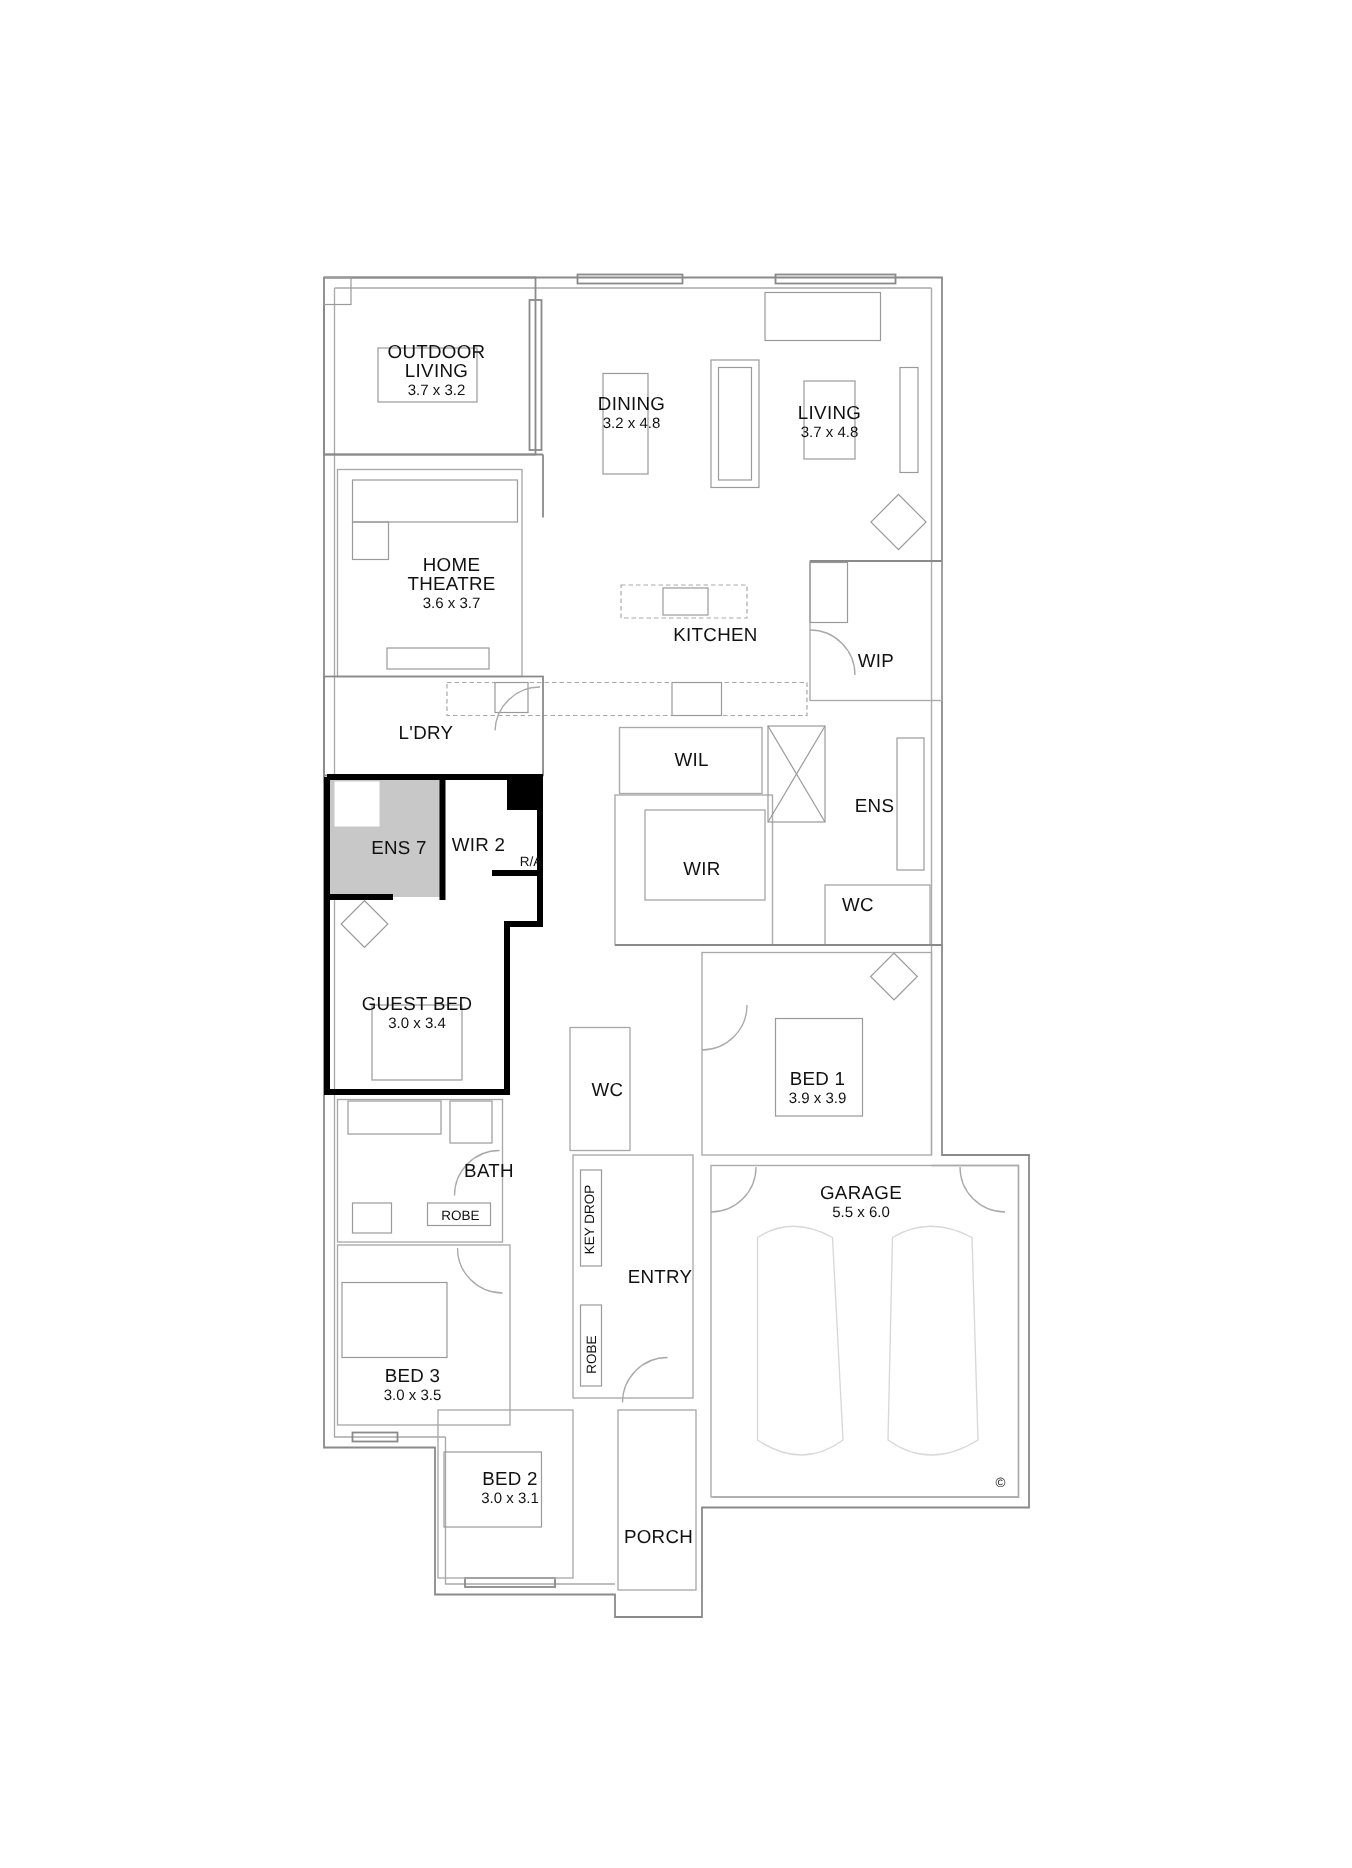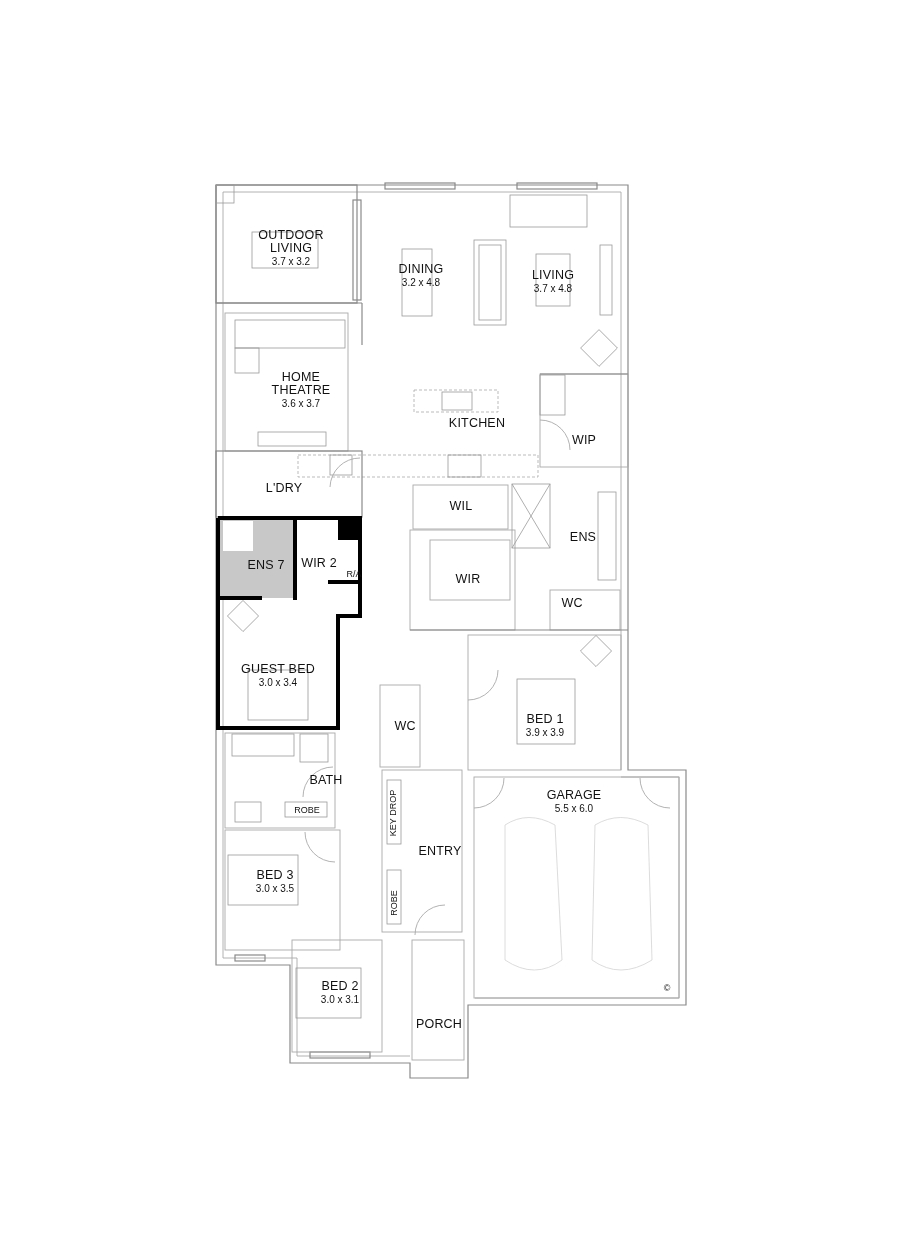--- a/index.html
+++ b/index.html
@@ -182,21 +182,21 @@
   <div class="dim">3.9 x 3.9</div>
 </div>
 <div class="lbl name" style="left:280px;top:781px;margin-left:46px;">BATH</div>
 <div class="lbl small" style="left:307px;top:811px;">ROBE</div>
 <div class="lbl small vert" style="left:394px;top:813px;">KEY DROP</div>
 <div class="lbl name" style="left:440px;top:852px;">ENTRY</div>
 <div class="lbl" style="left:574px;top:802px;">
   <div class="name">GARAGE</div>
   <div class="dim">5.5 x 6.0</div>
 </div>
-<div class="lbl" style="left:275px;top:882px;">
+<div class="lbl" style="left:275px;top:924px;">
   <div class="name">BED 3</div>
   <div class="dim">3.0 x 3.5</div>
 </div>
 <div class="lbl small vert" style="left:395px;top:903px;">ROBE</div>
 <div class="lbl" style="left:340px;top:993px;">
   <div class="name">BED 2</div>
   <div class="dim">3.0 x 3.1</div>
 </div>
 <div class="lbl name" style="left:439px;top:1025px;">PORCH</div>
 <div class="lbl small" style="left:667px;top:989px;">©</div>

